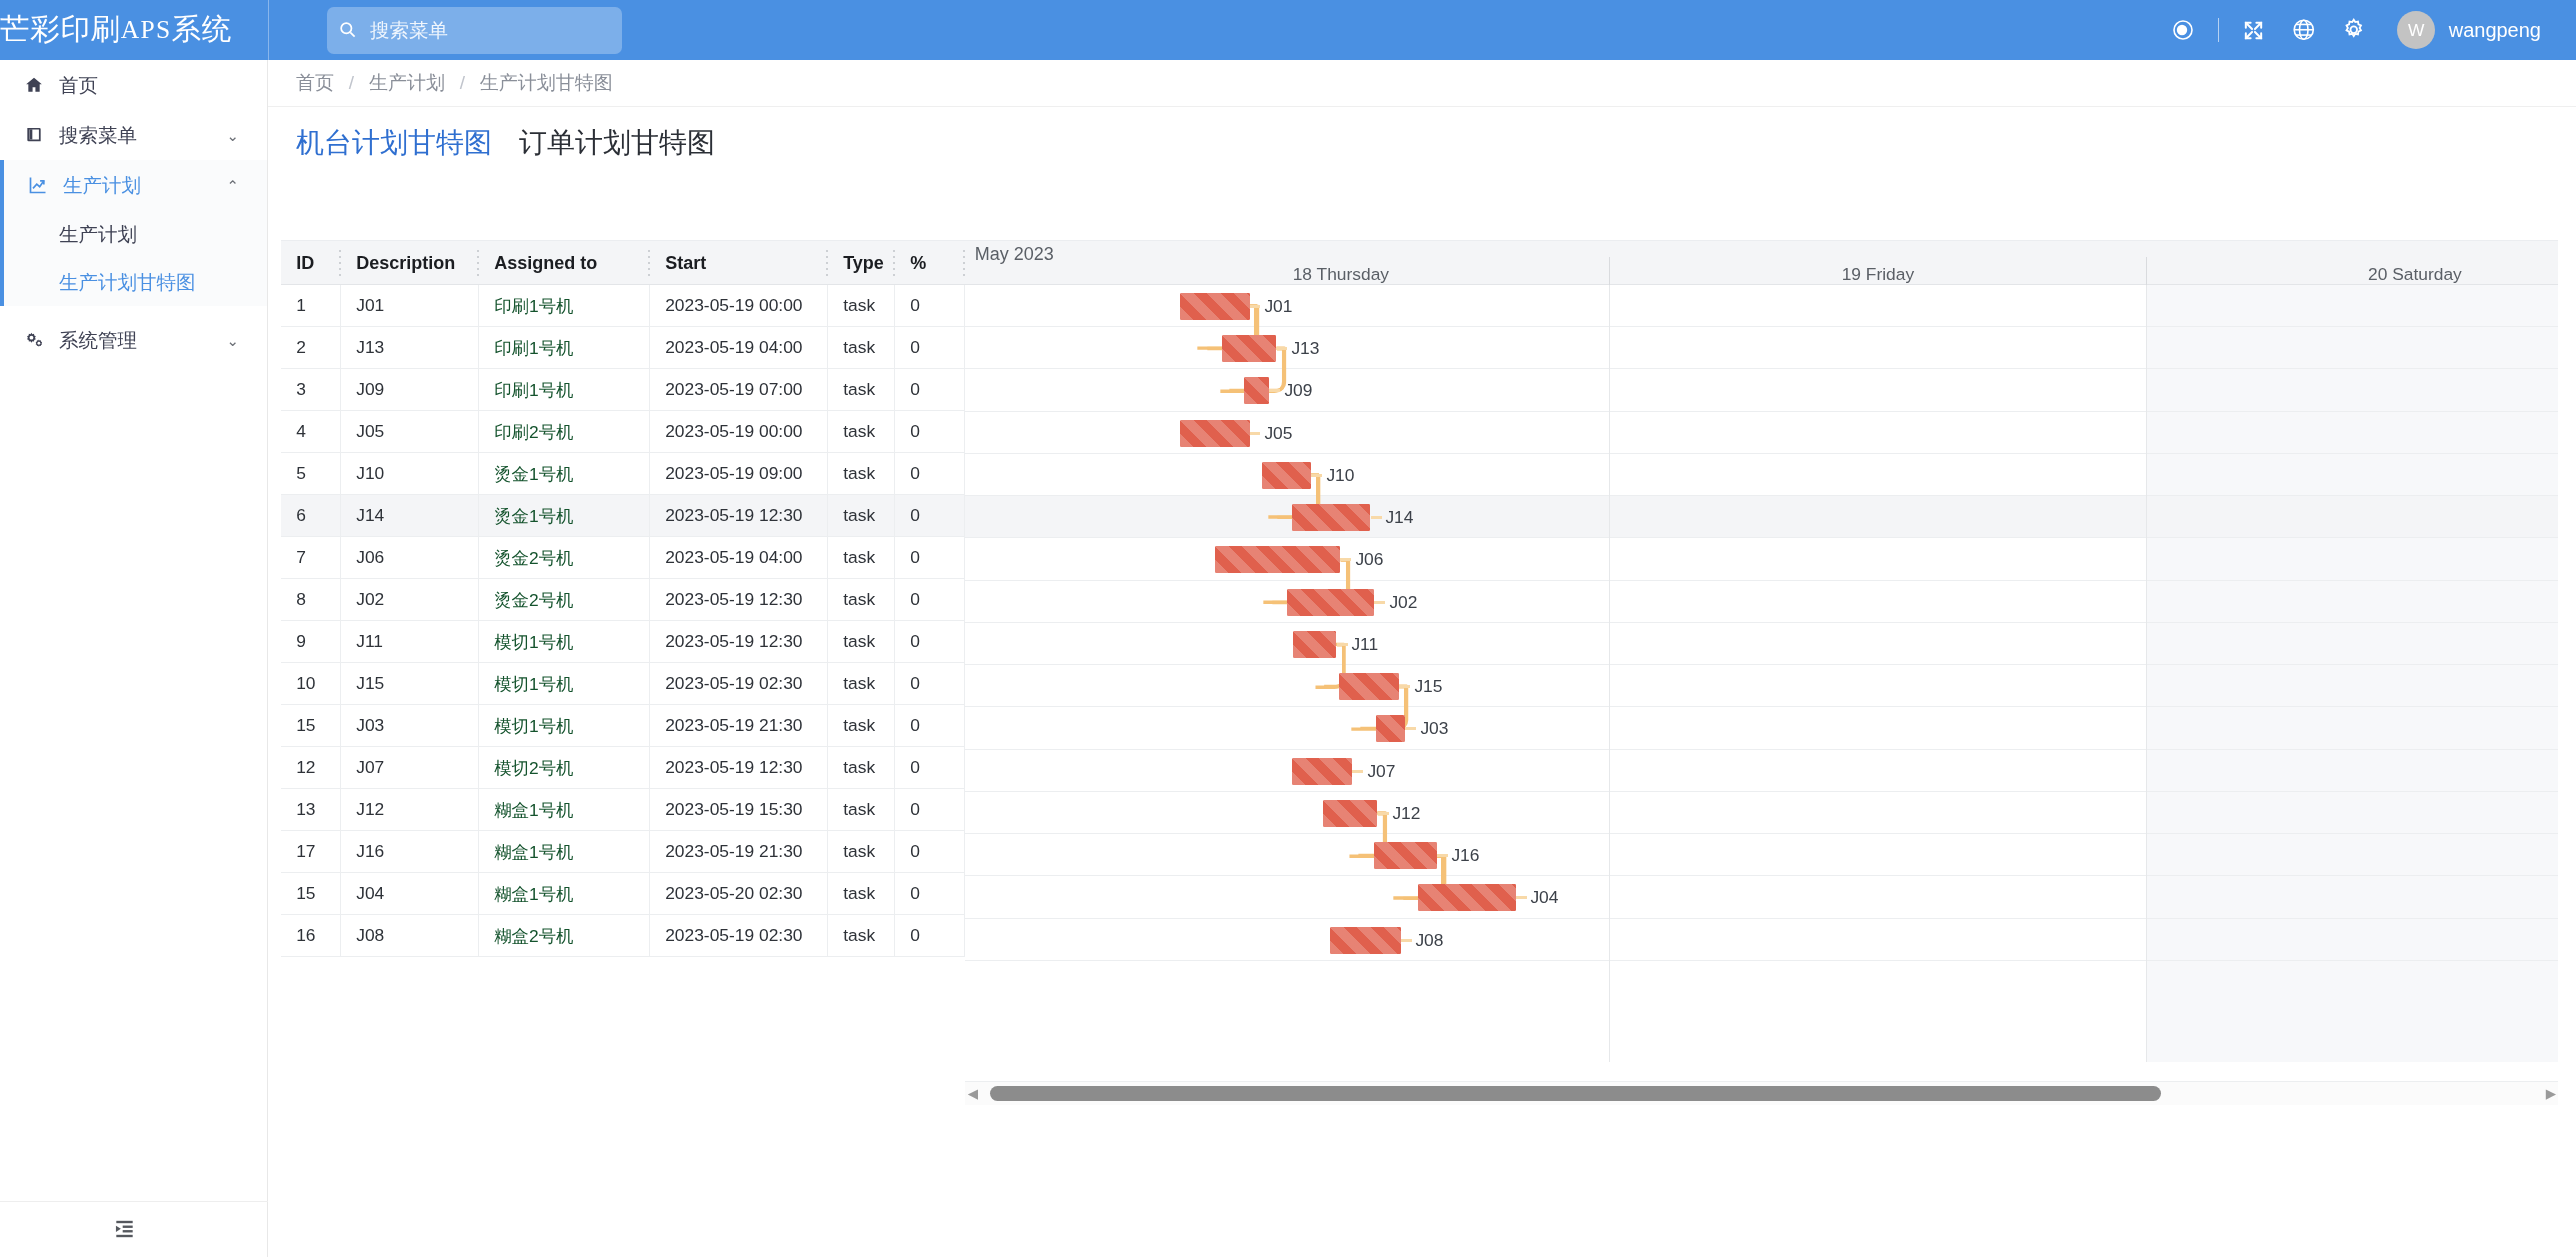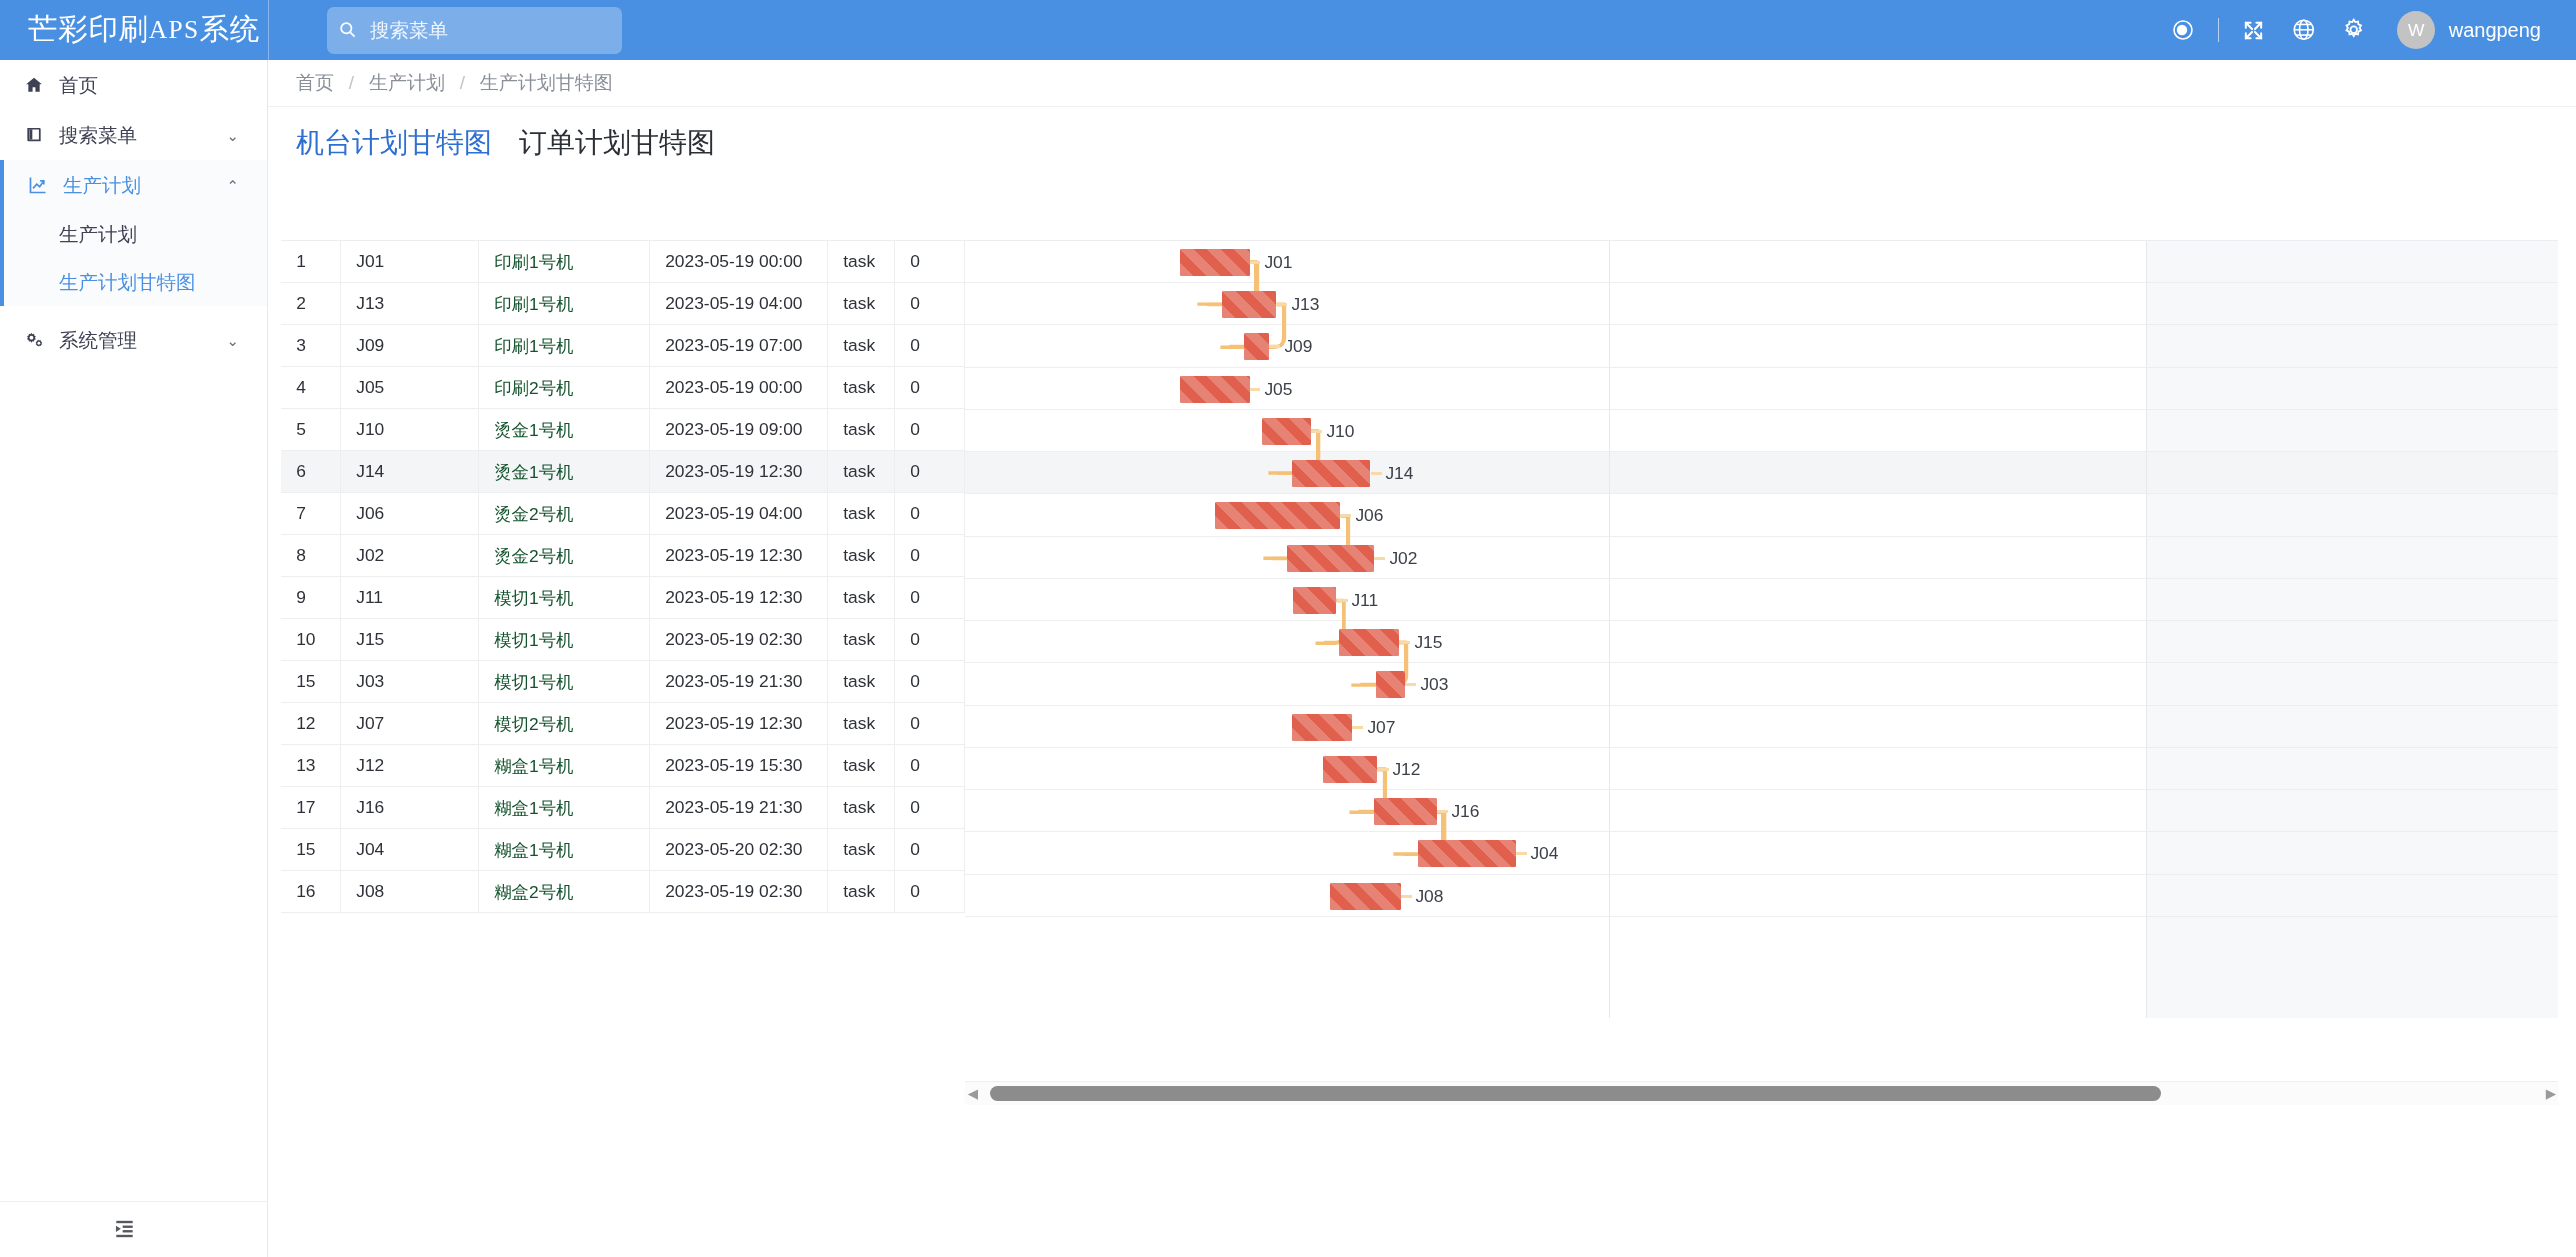--- a/index.html
+++ b/index.html
@@ -14,21 +14,20 @@
 
   
   .topbar {
     position: absolute; top: 0; left: 0; width: 2576px; height: 60px;
     background: #4a90e2;
     display: flex; align-items: center;
   }
   .brand {
     width: 268px; height: 60px;
     display: flex; align-items: center;
-    padding-left: 28px;
     color: #ffffff;
     font-size: 29.5px;
     letter-spacing: 0.7px;
     white-space: nowrap;
   }
   .brand .brand-latin { font-family: "Liberation Serif","DejaVu Serif",serif; font-size: 25.5px; letter-spacing: 1.3px; }
   .topbar-divider {
     width: 1.3px; height: 60px; background: rgba(255,255,255,0.35);
   }
   .search-wrap {
@@ -362,20 +361,38 @@
     <span class="crumb">生产计划甘特图</span>
   </div>
 
   <div class="page-tabs">
     <div class="page-tab active">机台计划甘特图</div>
     <div class="page-tab">订单计划甘特图</div>
   </div>
 
   <div class="gantt">
 
+    <div class="gantt-head">
+      <div class="grid-head">
+        <div class="gh-cell c-id">ID</div>
+        <div class="gh-cell c-desc">Description</div>
+        <div class="gh-cell c-assign">Assigned to</div>
+        <div class="gh-cell c-start">Start</div>
+        <div class="gh-cell c-type">Type</div>
+        <div class="gh-cell c-pct">%</div>
+      </div>
+      <div class="time-head" id="time-head">
+        <div class="month-label">May 2023</div>
+      <div class="day-label" style="left: 107px; width: 537px;">18 Thursday</div>
+          <div class="day-label" style="left: 644px; width: 537px;">19 Friday</div>
+          <div class="day-divider" style="left: 644px;"></div>
+          <div class="day-label" style="left: 1181px; width: 537px;">20 Saturday</div>
+          <div class="day-divider" style="left: 1181px;"></div>
+        </div>
+    </div>
 
     <div class="gantt-body">
       <div class="grid-body" id="grid-body">
           <div class="grow">
             <div class="gcell c-id">1</div>
             <div class="gcell c-desc">J01</div>
             <div class="gcell c-assign link">印刷1号机</div>
             <div class="gcell c-start">2023-05-19 00:00</div>
             <div class="gcell c-type">task</div>
             <div class="gcell c-pct">0</div>

